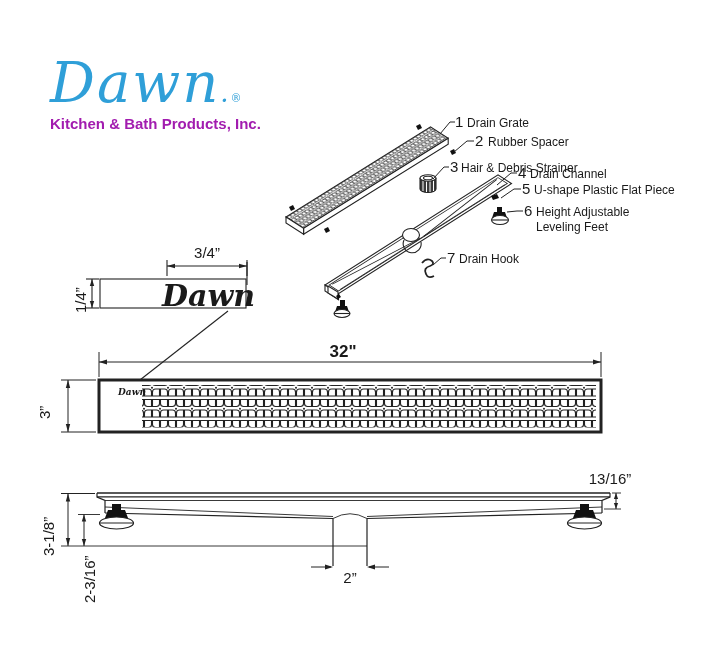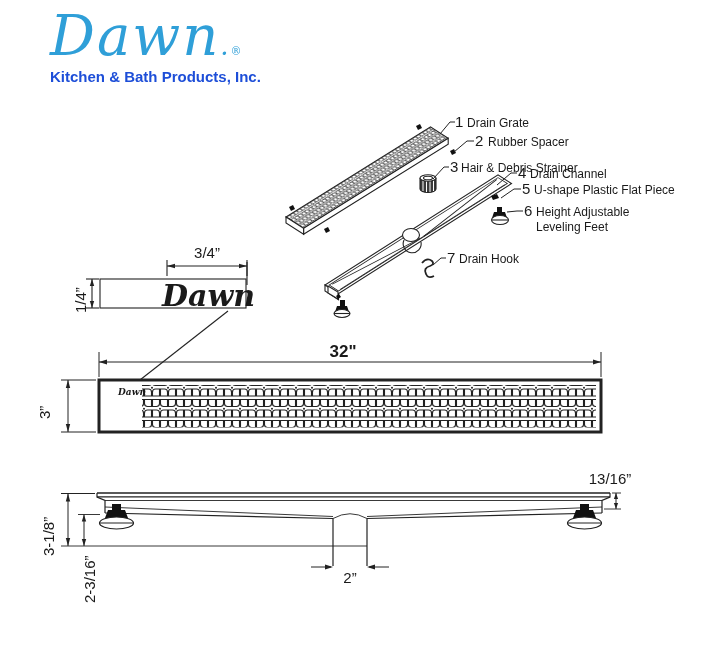--- a/index.html
+++ b/index.html
@@ -1,22 +1,22 @@
 <!DOCTYPE html>
 <html><head>
 <meta charset="utf-8">
 <style>
   html,body{margin:0;padding:0;background:#fff;}
   .page{position:relative;width:702px;height:657px;background:#fff;overflow:hidden;
         font-family:"Liberation Sans",sans-serif;color:#1a1a1a;}
   .logo-wrap{position:absolute;left:50px;top:8px;width:250px;}
   .logo-script{font-family:"DejaVu Serif",serif;font-style:italic;font-weight:400;
-               font-size:56px;line-height:1;color:#2f9fd8;letter-spacing:2px;}
+               font-size:56px;line-height:1;color:#2f9fd8;letter-spacing:2px;margin-top:47px;}
   .logo-reg{font-size:11px;color:#2f9fd8;vertical-align:baseline;}
-  .logo-sub{font-weight:bold;font-size:15px;color:#1d4ed8;margin-top:4px;letter-spacing:0px;}
+  .logo-sub{font-weight:bold;font-size:15px;color:#a21caf;margin-top:4px;letter-spacing:0px;}
   .model{position:absolute;left:289px;top:40px;font-weight:bold;font-size:18px;
          color:#111;letter-spacing:0.5px;}
   svg{position:absolute;left:0;top:0;}
   svg text{font-family:"Liberation Sans",sans-serif;fill:#1a1a1a;}
   .partnum{font-size:15px;}
   .partlbl{font-size:12px;}
   .dim{font-size:15px;}
   .dimbold{font-size:17px;font-weight:bold;}
   .engrave{font-family:"DejaVu Serif",serif;font-style:italic;font-weight:bold;}
 </style>

